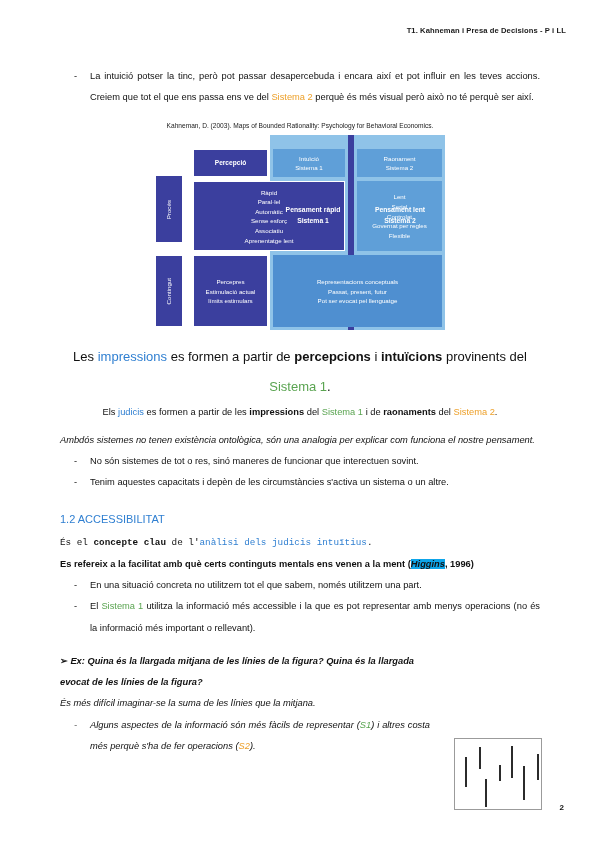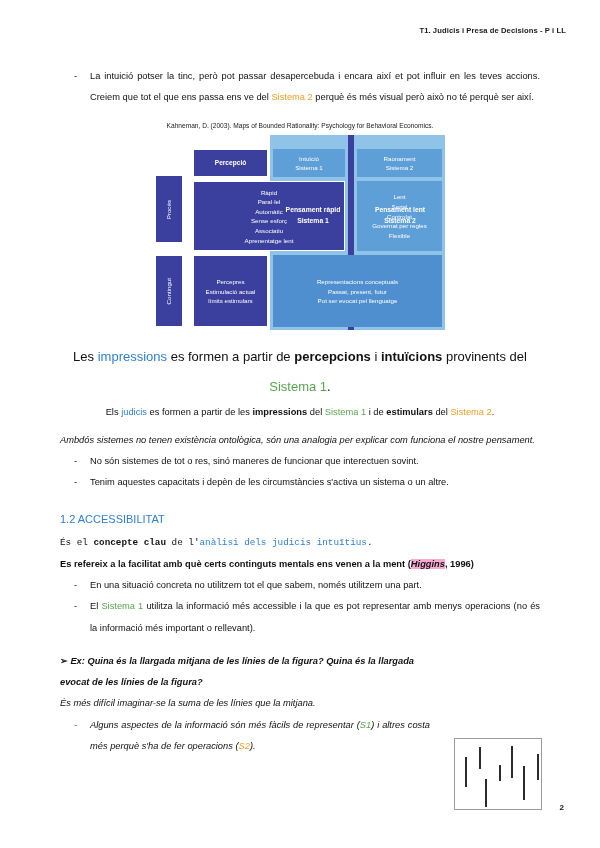--- a/index.html
+++ b/index.html
@@ -25,21 +25,21 @@
 
   p.body { margin:0 0 0 0; font-size:9.3px; line-height:2.28; text-align:justify; color:#111; }
   .bullet { position:relative; padding-left:30px; font-size:9.3px; line-height:2.28; text-align:justify; }
   .bullet .dash { position:absolute; left:14px; top:0; }
 
   .sis1 { color:#5aa451; }
   .sis2 { color:#eda02a; }
   .blue { color:#2f7fd1; }
   .b { font-weight:bold; }
   .i { font-style:italic; }
-  .hl { background:#f9a8d4;margin-top:46px; }
+  .hl { background:#0ea5e9;margin-top:46px; }
 
   
   .figure { margin-top:14px; }
   .fig-caption {
     font-size:6.6px; color:#1a1a1a; text-align:center;
     margin-bottom:6px;
   }
   .diagram { position:relative; width:290px; height:195px; margin:0 auto; }
   .col-overlay { position:absolute; top:0; background:#8fc3e8; }
   .c-s1 { left:115px; width:78px; height:195px; }
@@ -77,21 +77,21 @@
                border:1px solid #9b9b9b; background:#ffffff; }
   .vline { position:absolute; width:1.6px; background:#2b2b2b; }
 
   .pagenum { position:absolute; right:36px; bottom:36px; font-size:8px; font-weight:bold; color:#111; }
 </style>
 </head>
 <body>
 
 <div class="page">
 
-  <div class="header">T1. Judicis i Presa de Decisions - P i LL</div>
+  <div class="header">T1. Kahneman i Presa de Decisions - P i LL</div>
 
   <div class="content">
 
     <div class="bullet" style="margin-bottom:6px;">
       <span class="dash">-</span>
       <span>La intuició potser la tinc, però pot passar desapercebuda i encara així et pot influir en les teves accions. Creiem que tot el que ens passa ens ve del </span><span class="sis2">Sistema 2</span><span> perquè és més visual però això no té perquè ser així.</span>
     </div>
 
     <div class="figure">
       <div class="fig-caption">Kahneman, D. (2003). Maps of Bounded Rationality: Psychology for Behavioral Economics.</div>
@@ -158,21 +158,21 @@
           <div>Sistema 2</div>
         </div>
       </div>
     </div>
 
     <div style="margin-top:12px; text-align:center;">
       <div style="font-size:13px; line-height:2.3;">
         <span>Les </span><span class="blue">impressions</span><span> es formen a partir de </span><span class="b">percepcions</span><span> i </span><span class="b">intuïcions</span><span> provinents del </span><span class="sis1">Sistema 1</span><span>.</span>
       </div>
       <div style="font-size:9.3px; line-height:2.3;">
-        <span>Els </span><span class="blue">judicis</span><span> es formen a partir de les </span><span class="b">impressions</span><span> del </span><span class="sis1">Sistema 1</span><span> i de </span><span class="b">estimulars</span><span> del </span><span class="sis2">Sistema 2</span><span>.</span>
+        <span>Els </span><span class="blue">judicis</span><span> es formen a partir de les </span><span class="b">impressions</span><span> del </span><span class="sis1">Sistema 1</span><span> i de </span><span class="b">raonaments</span><span> del </span><span class="sis2">Sistema 2</span><span>.</span>
       </div>
     </div>
 
     <p class="body" style="margin-top:6px;font-style:italic;">Ambdós sistemes no tenen existència ontològica, són una analogia per explicar com funciona el nostre pensament.</p>
 
     <div class="bullet">
       <span class="dash">-</span>
       <span>No són sistemes de tot o res, sinó maneres de funcionar que interectuen sovint.</span>
     </div>
     <div class="bullet">

